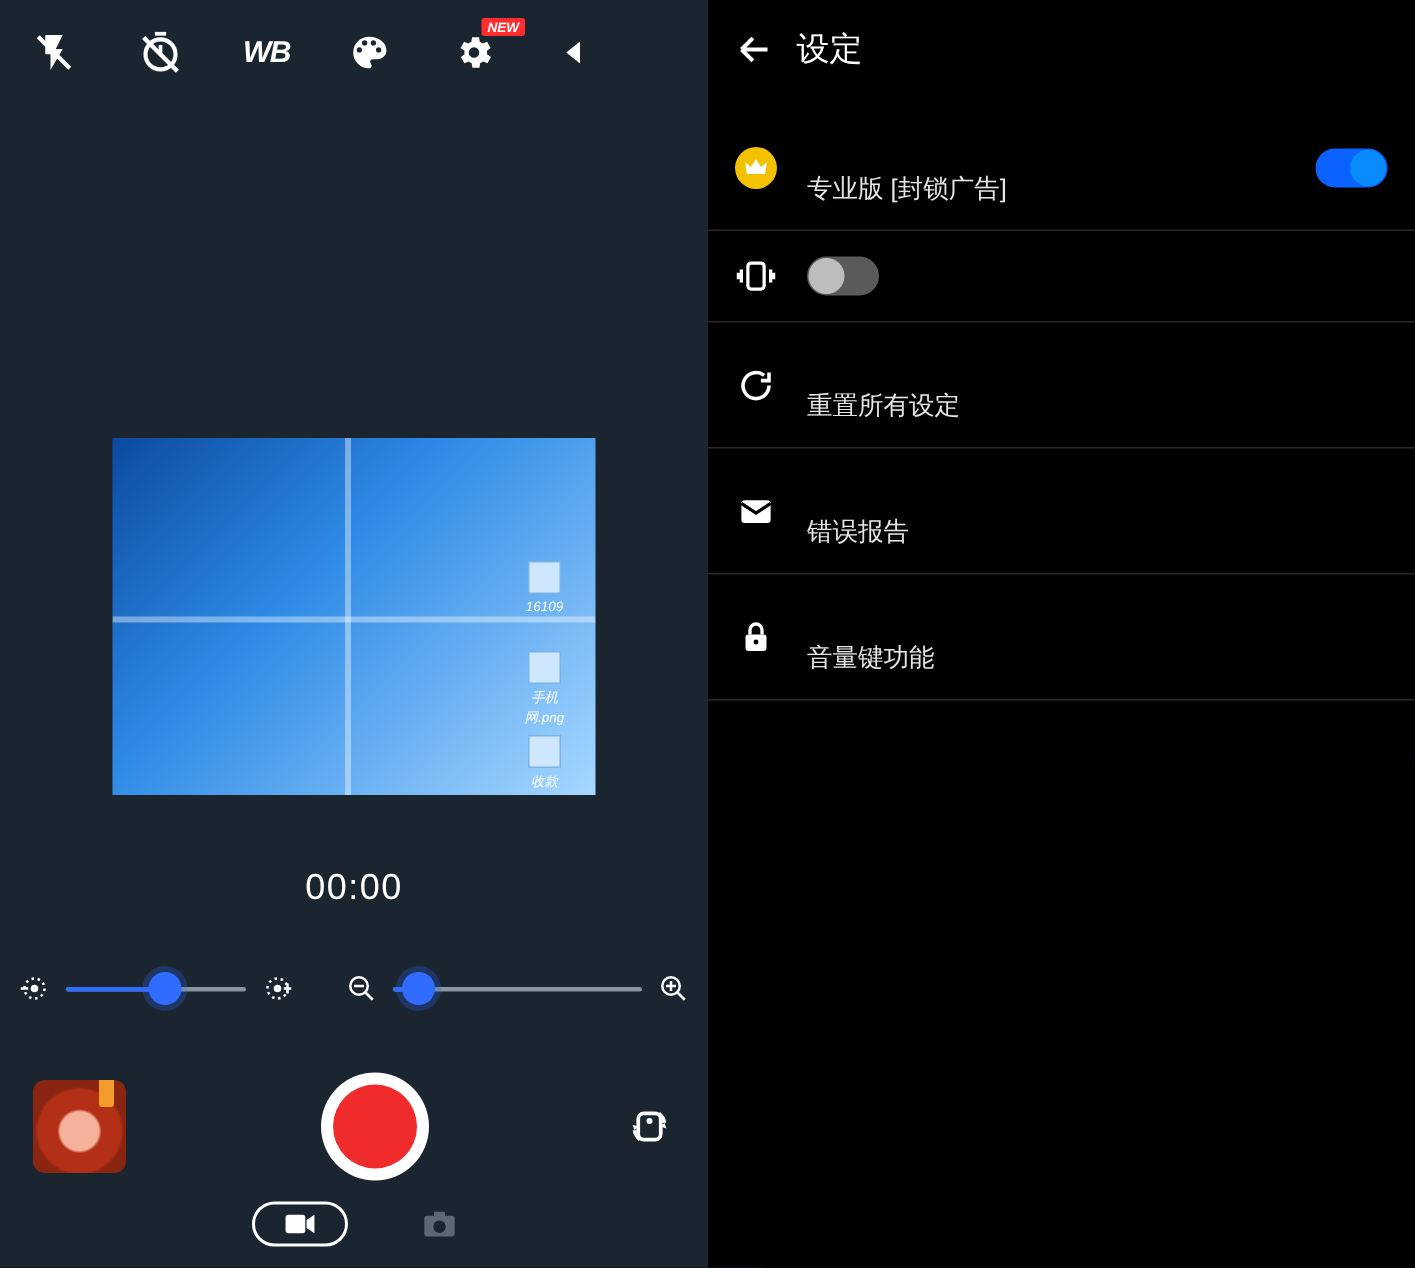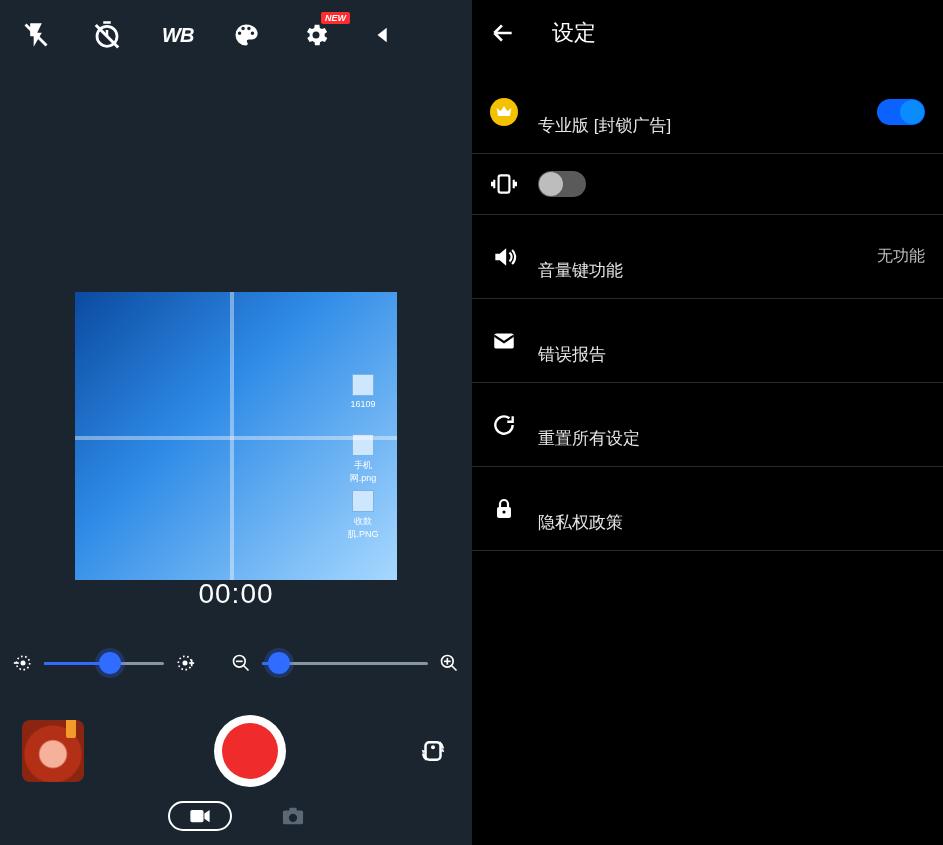--- a/index.html
+++ b/index.html
@@ -32,36 +32,36 @@
       padding: 1px 4px; border-radius: 2px;
       font-style: italic;
     }
     .preview-area {
       flex: 0 0 auto;
       margin-top: 230px;
       height: 238px;
       display: flex; justify-content: center;
     }
     .preview {
-      width: 322px; height: 288px;
+      width: 322px; height: 238px;
       background: linear-gradient(135deg, #0b4aa0 0, #2e8ae6 40%, #a7d8ff 100%);
-      position: relative; overflow: hidden;
+      position: relative; overflow: hidden; font-style: italic;
     }
     .preview::before, .preview::after {
       content:""; position:absolute; background: rgba(255,255,255,.4);
     }
     .preview::before { top:0; bottom:0; left:48%; width:4px; }
     .preview::after  { left:0; right:0; top:50%; height:4px; }
     .desk-icon {
       position:absolute; right:14px; width:40px;
       text-align:center; font-size:9px; color:#fff;
     }
     .desk-icon .sq { width:22px; height:22px; margin:0 auto 3px; background:#cfe6ff; border:1px solid #7ab3e6; }
     .timer {
-      text-align:center; font-size:28px; font-weight:400;
+      text-align:center; font-size:24px; font-weight:400;
       margin-top: 48px; letter-spacing:1px;
     }
     .sliders {
       margin-top: 42px; padding: 0 12px;
       display:flex; align-items:center; gap:10px;
     }
     .slider { position:relative; flex:1; height:20px; display:flex; align-items:center; }
     .slider .track { flex:1; height:3px; background:#8995a0; border-radius:2px; position:relative; }
     .slider .fill { position:absolute; left:0; top:0; bottom:0; background:#2f6cff; border-radius:2px; }
     .slider .thumb {
@@ -100,21 +100,21 @@
 
     .mode-row { display:flex; align-items:center; gap:50px; }
     .mode-pill {
       width:64px; height:30px; border:2px solid #fff; border-radius:16px;
       display:flex; align-items:center; justify-content:center;
     }
 
     
     .right { flex:1; background:#000; }
     .settings-header {
-      display:flex; align-items:center; gap:36px;
+      display:flex; align-items:center; gap:15px;
       padding: 18px 18px 22px;
     }
     .settings-title { font-size:22px; font-weight:500; }
     .settings-list { }
     .row {
       display:flex; align-items:center; gap:20px;
       padding: 16px 18px;
       border-bottom:1px solid #2a2a2a;
     }
     .row .ricon { width:28px; height:28px; display:flex; align-items:center; justify-content:center; flex:0 0 28px; }
@@ -297,56 +297,46 @@
         <svg width="26" height="26" viewBox="0 0 24 24">
             <rect x="7" y="4" width="10" height="16" rx="2" fill="none" stroke="#fff" stroke-width="2"></rect>
             <path d="M3 8v8M21 8v8M1 10v4M23 10v4" stroke="#fff" stroke-width="2"></path>
           </svg>
       </div>
       <div class="toggle off">
           <div class="knob"></div>
         </div>
     </div>
 
+
+
     <div class="row">
       <div class="ricon">
         <svg width="26" height="26" viewBox="0 0 24 24">
-            <path fill="#fff" d="M4 9v6h4l6 5V4l-6 5z"></path>
-            <path d="M17 8a5 5 0 010 8M19.5 5.5a9 9 0 010 13" fill="none" stroke="#fff" stroke-width="2"></path>
-          </svg>
-      </div>
-      <div class="rlabel">音量键功能</div>
-      <div class="rvalue">无功能</div>
-    </div>
-
+            <path fill="none" stroke="#fff" stroke-width="2.2" d="M20 12a8 8 0 11-3-6.2M20 4v5h-5"></path>
+          </svg>
+      </div>
+      <div class="rlabel">重置所有设定</div>
+    </div>
 
     <div class="row">
       <div class="ricon">
         <svg width="26" height="26" viewBox="0 0 24 24">
             <rect x="3" y="5" width="18" height="14" rx="2" fill="#fff"></rect>
             <path d="M3 7l9 6 9-6" fill="none" stroke="#000" stroke-width="2"></path>
           </svg>
       </div>
       <div class="rlabel">错误报告</div>
-    </div>
-
-    <div class="row">
-      <div class="ricon">
-        <svg width="26" height="26" viewBox="0 0 24 24">
-            <path fill="none" stroke="#fff" stroke-width="2.2" d="M20 12a8 8 0 11-3-6.2M20 4v5h-5"></path>
-          </svg>
-      </div>
-      <div class="rlabel">重置所有设定</div>
     </div>
 
     <div class="row">
       <div class="ricon">
         <svg width="24" height="24" viewBox="0 0 24 24">
             <rect x="5" y="10" width="14" height="11" rx="2" fill="#fff"></rect>
             <path d="M8 10V7a4 4 0 118 0v3" fill="none" stroke="#fff" stroke-width="2.2"></path>
             <circle cx="12" cy="15" r="1.6" fill="#000"></circle>
           </svg>
       </div>
-      <div class="rlabel">隐私权政策</div>
+      <div class="rlabel">音量键功能</div>
     </div>
 
   </div>
 </div>
 
 </body></html>

